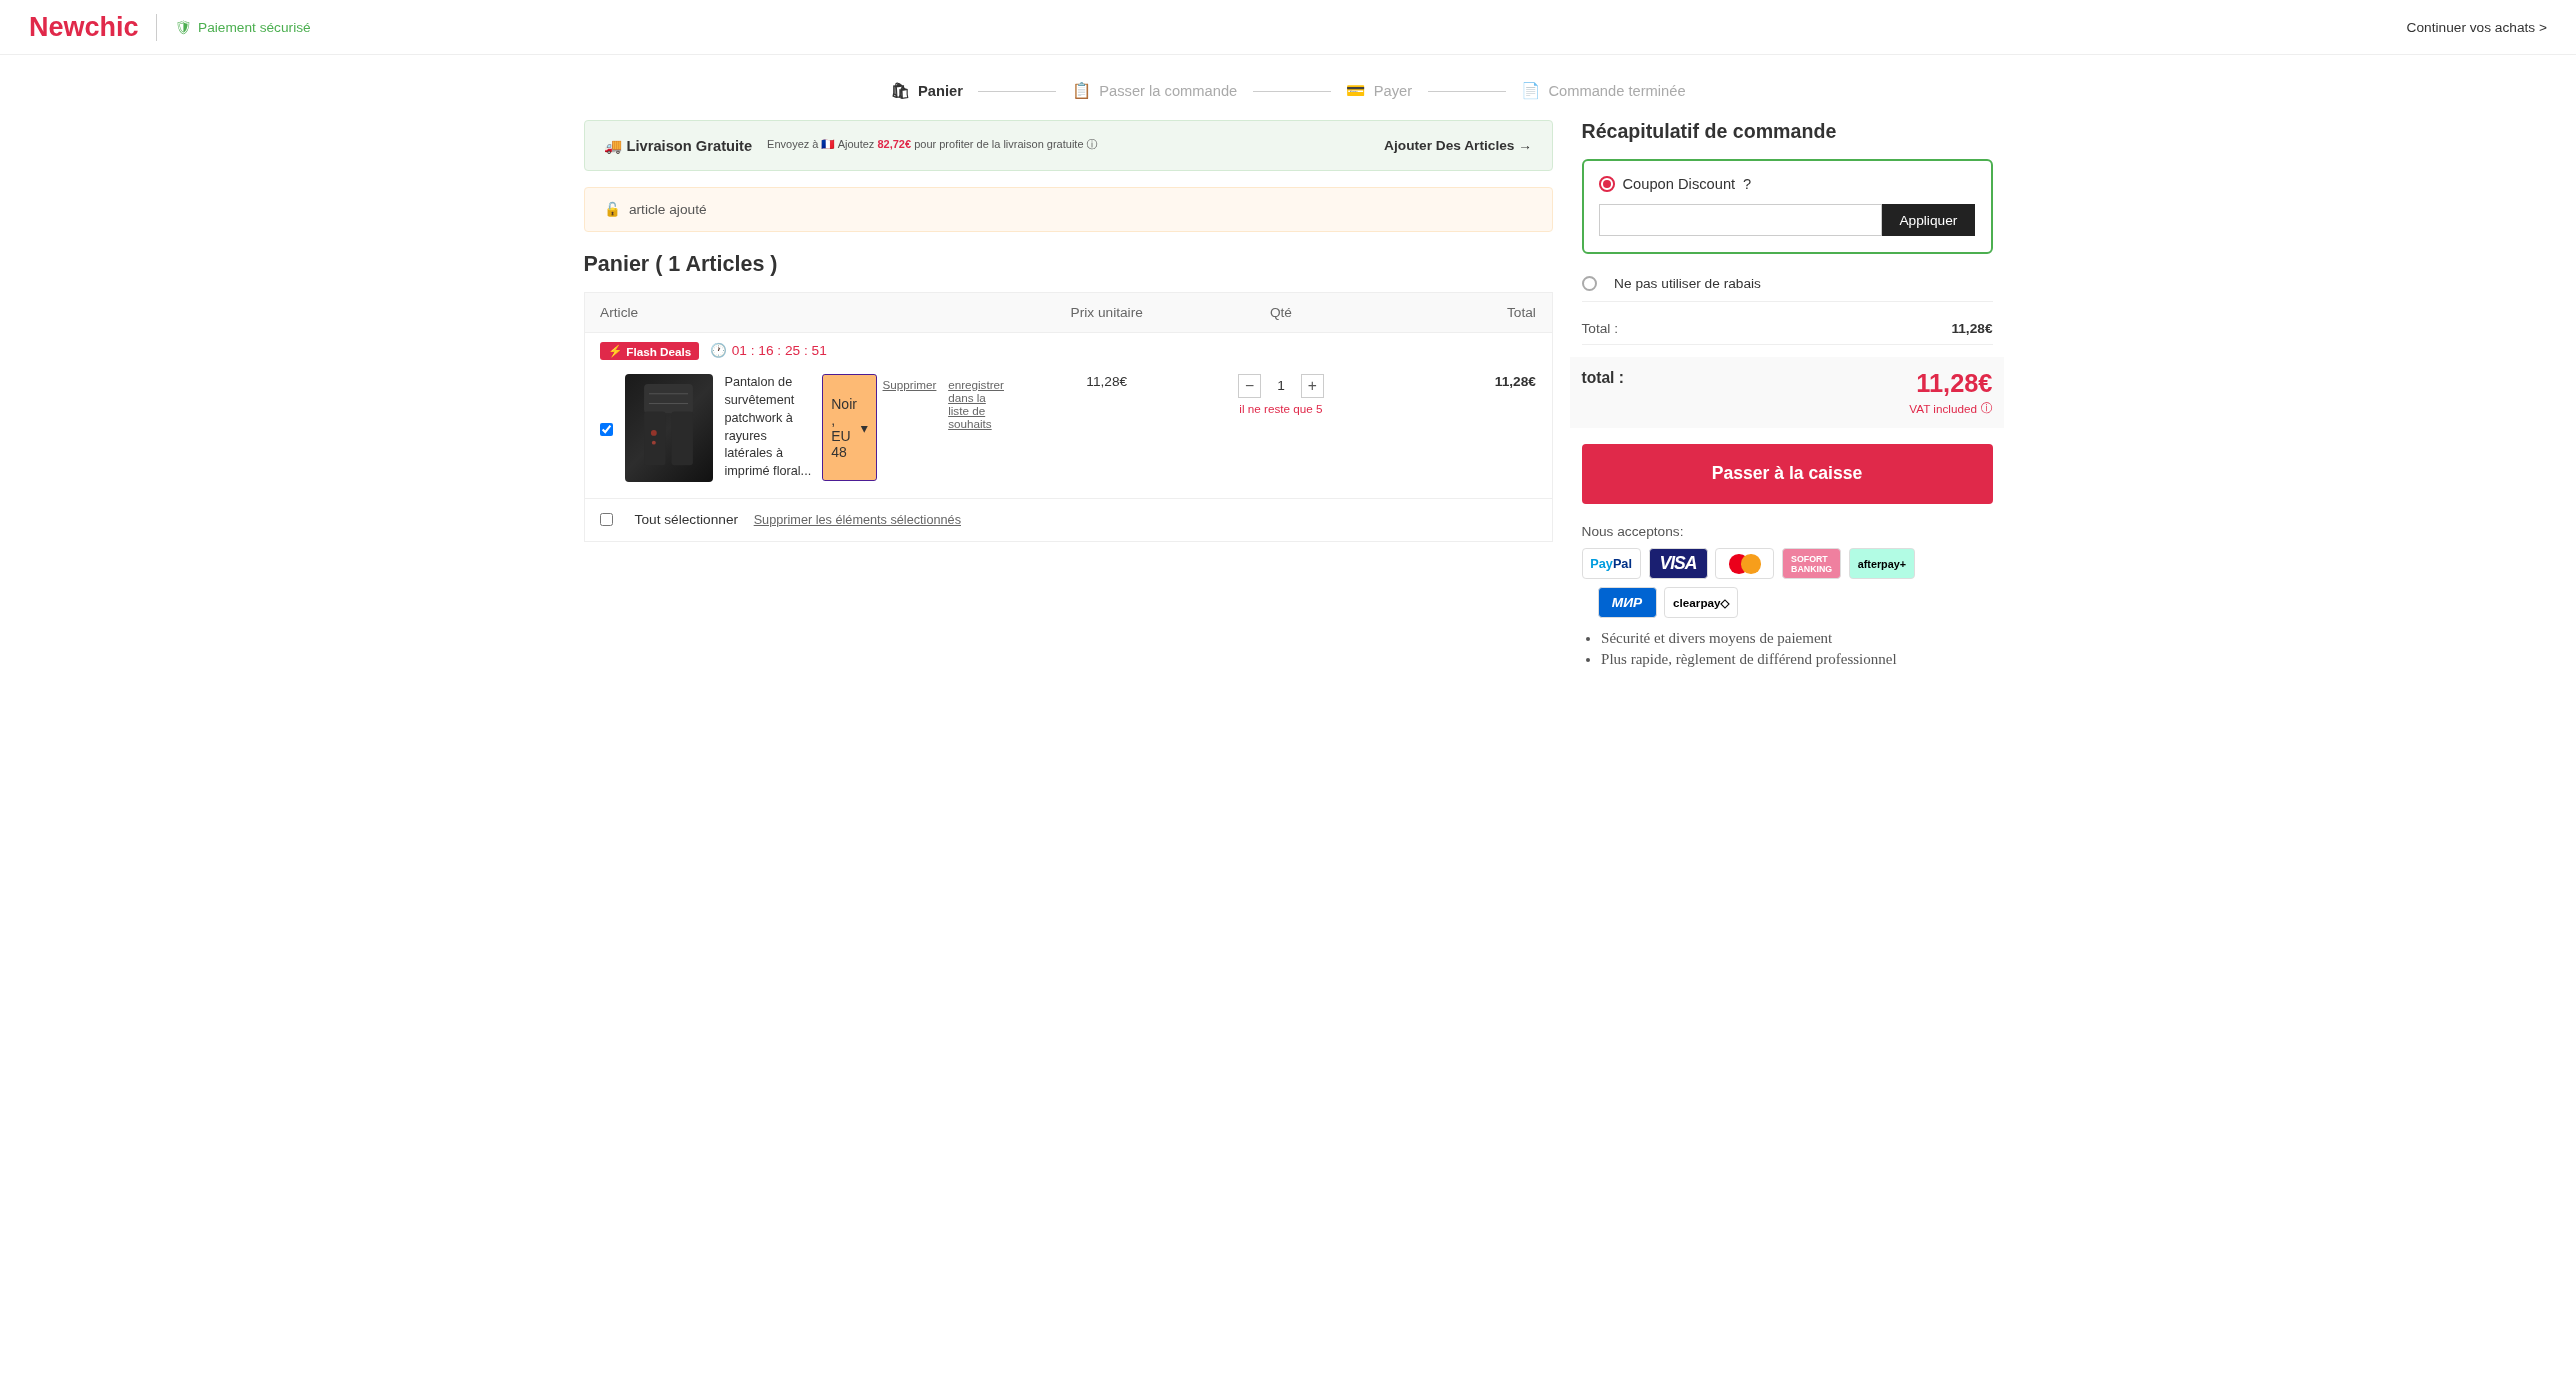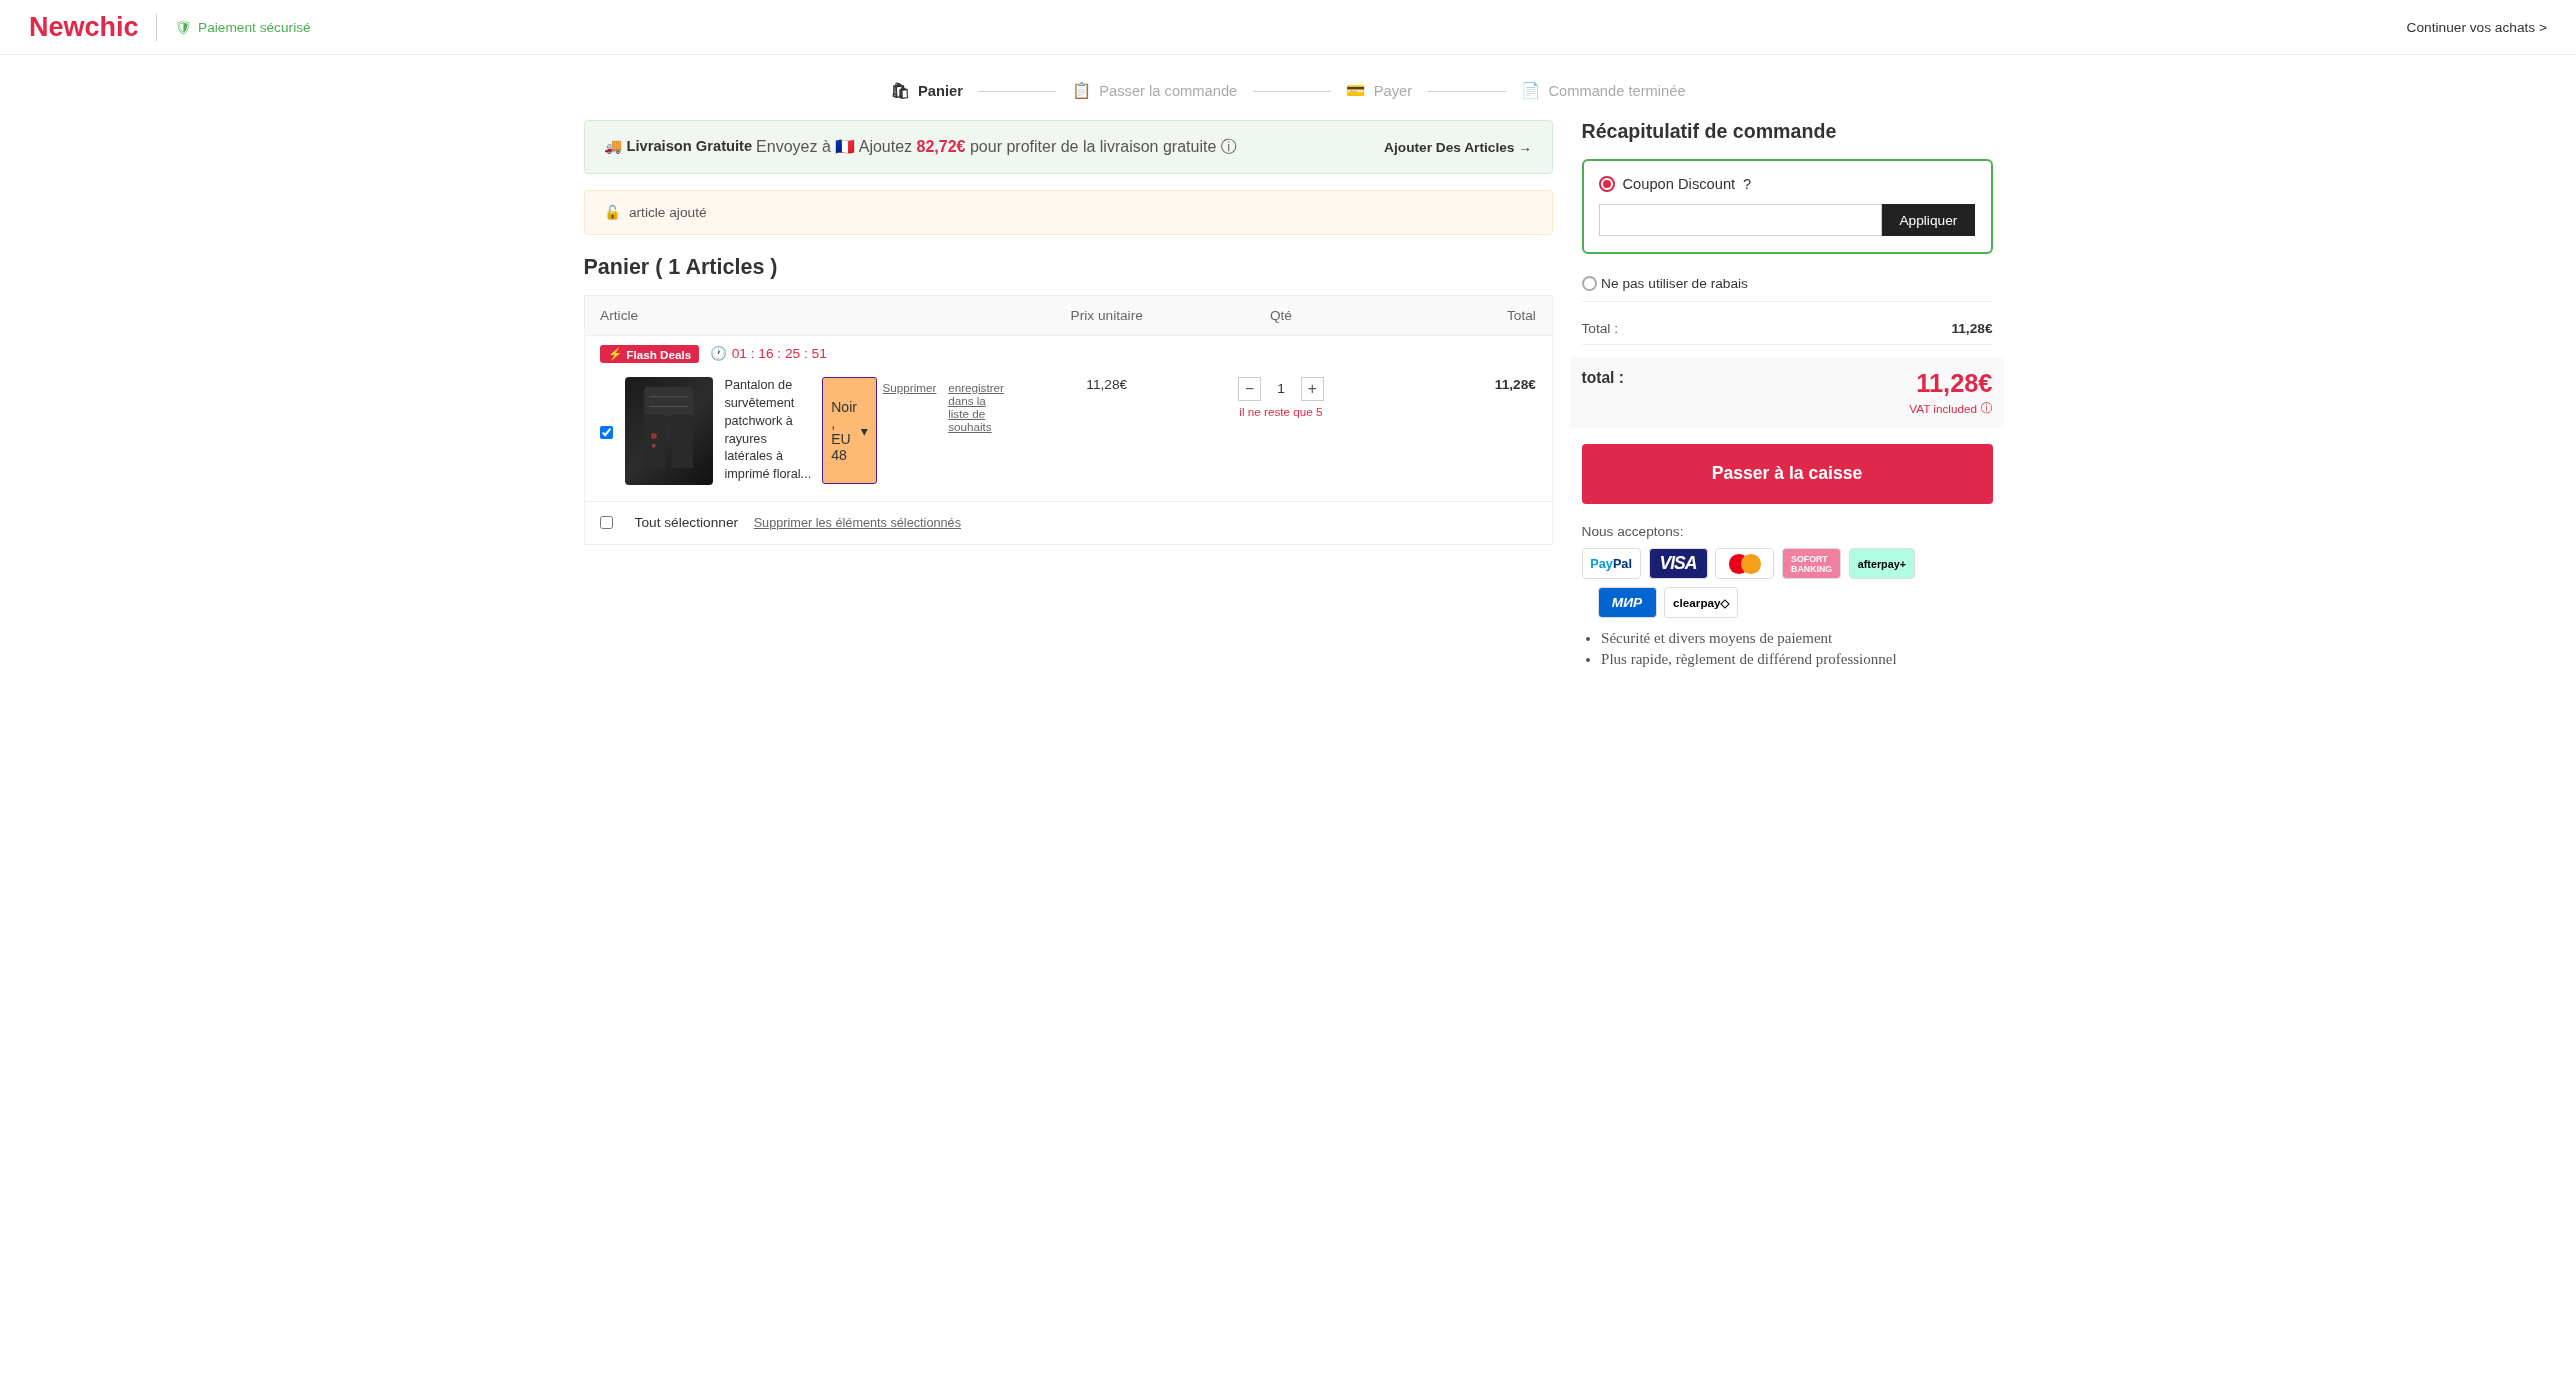--- a/index.html
+++ b/index.html
@@ -101,22 +101,23 @@
     .shipping-left {
       display: flex;
       flex-direction: row;
       gap: 3.9px;
     }
     .shipping-title {
       font-weight: bold;
       font-size: 14.7px;
     }
     .shipping-subtitle {
-      font-size: 16px;
+      font-size: 11px;
       color: #555;
+      margin-left: 11px;
     }
     .shipping-subtitle .amount {
       color: #e0294a;
       font-weight: bold;
     }
     .add-articles-btn {
       font-size: 13.7px;
       font-weight: bold;
       color: #333;
       text-decoration: none;
@@ -376,21 +377,21 @@
       border: none;
       padding: 7.8px 17.6px;
       font-size: 13.7px;
       cursor: pointer;
     }
 
     
     .no-discount-row {
       display: flex;
       align-items: center;
-      gap: 4px;
+      gap: 17px;
       padding: 9.8px 0;
       border-bottom: 1px solid #eee;
       margin-bottom: 11.7px;
     }
     .radio-empty {
       width: 15.6px;
       height: 15.6px;
       border-radius: 50%;
       border: 2px solid #aaa;
       background: #fff;

